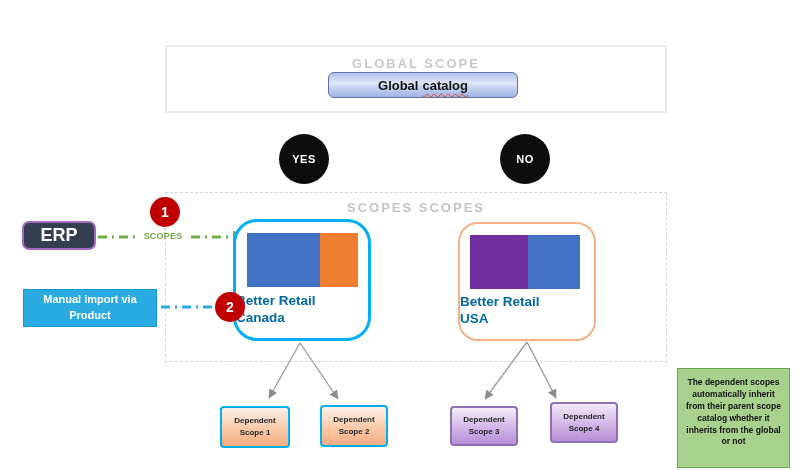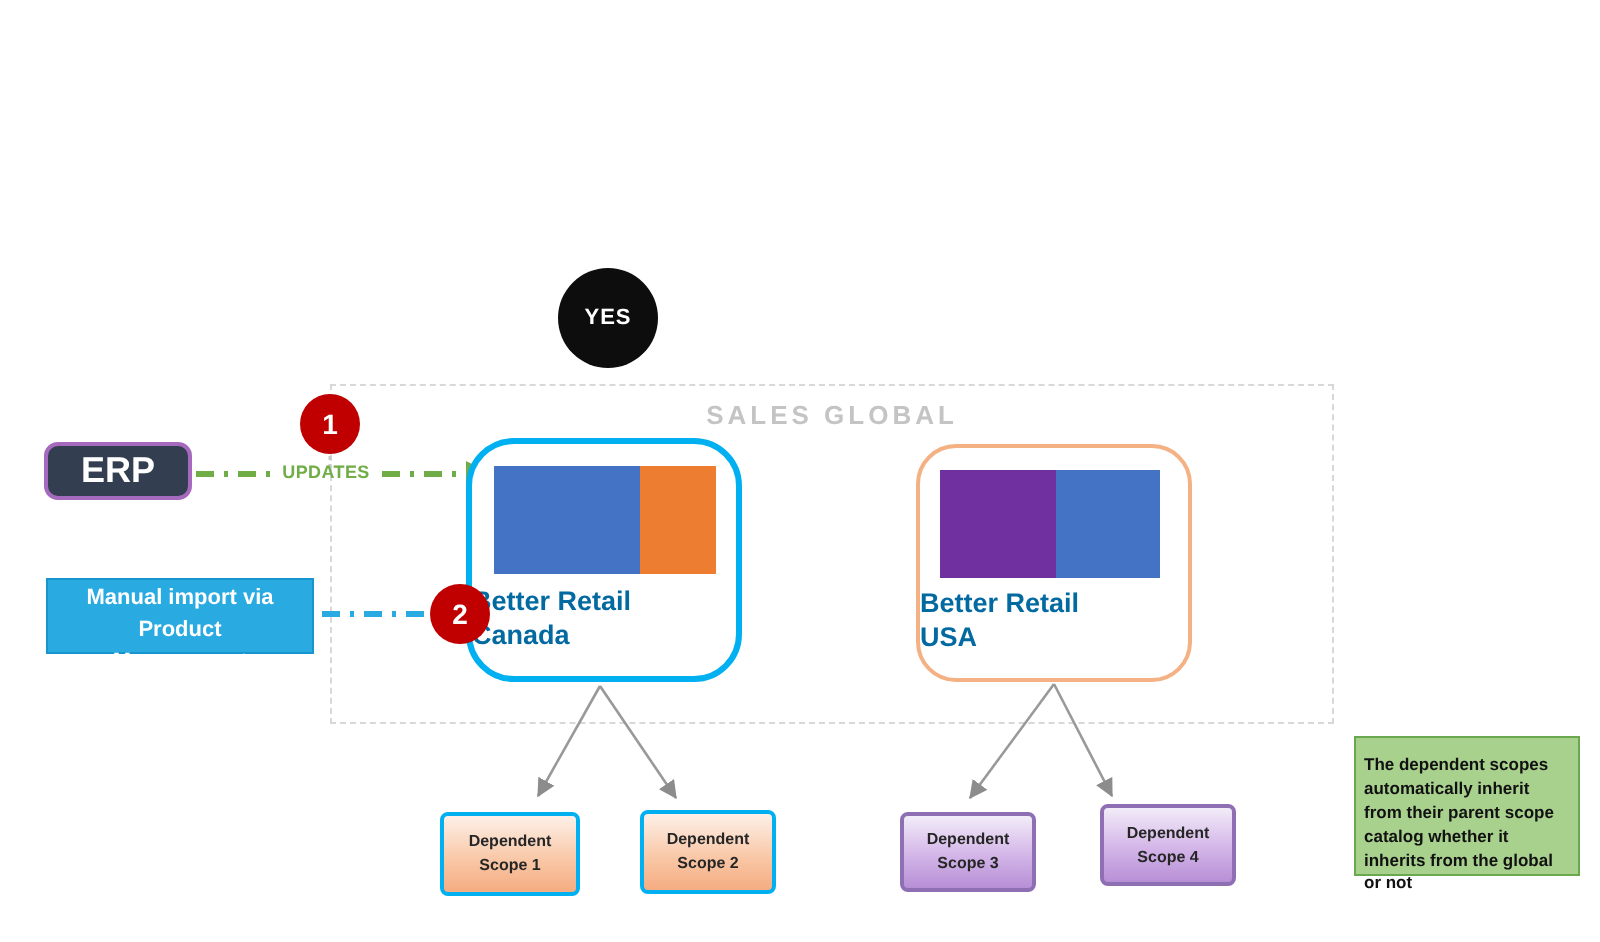--- a/index.html
+++ b/index.html
@@ -82,35 +82,43 @@
 
   .updates-label { position:absolute; left:137px; top:231px; width:52px;
                    text-align:center; font-size:9px; font-weight:700;
                    color:#70AD47; z-index:3; letter-spacing:0.2px; }
 
   .manual-import { position:absolute; left:23px; top:289px; width:134px; height:38px;
                    background:#29ABE2; border:1px solid #1795CF; color:#fff;
                    font-size:11px; font-weight:700; text-align:center;
                    line-height:1.45; padding-top:2px; z-index:2; }
 
-  .note-box { position:absolute; left:677px; top:368px; width:113px; height:70px;
+  .note-box { position:absolute; left:677px; top:368px; width:113px; height:100px;
               background:#A9D18E; border:1.5px solid #6AA84F; color:#111;
-              font-size:8.5px; font-weight:600; text-align:left;
+              font-size:8.5px; font-weight:600; text-align:center;
               line-height:1.4; padding:8px 4px; z-index:2; }
 </style>
 </head>
 <body>
 
 <div class="canvas">
 
+  <div class="section solid" id="sec-global">
+    <div class="section-title">GLOBAL SCOPE</div>
+  </div>
+  <div class="catalog-btn">
+    <span class="w1">Global</span>
+    <span class="squiggle">catalog</span>
+  </div>
 
   <div class="circle-black" id="yes-circle">YES</div>
+  <div class="circle-black" id="no-circle">NO</div>
 
   <div class="section dashed" id="sec-sales">
-    <div class="section-title">SALES GLOBAL</div>
+    <div class="section-title">SCOPES SCOPES</div>
   </div>
 
 
   <svg class="connectors" viewBox="0 0 800 471">
     <defs>
       <marker id="mGray" markerWidth="9" markerHeight="9" refX="6.5" refY="3.5" orient="auto">
         <path d="M0,0 L7,3.5 L0,7 Z" fill="#8C8C8C"></path>
       </marker>
     </defs>
 
@@ -147,20 +155,20 @@
   <div class="scope-box orange-scope preline" id="scope2">Dependent
 Scope 2</div>
   <div class="scope-box purple-scope preline" id="scope3">Dependent
 Scope 3</div>
   <div class="scope-box purple-scope preline" id="scope4">Dependent
 Scope 4</div>
 
   <div class="erp-box">ERP</div>
   <div class="badge" id="badge1">1</div>
   <div class="badge" id="badge2">2</div>
-  <div class="updates-label">UPDATES</div>
+  <div class="updates-label">SCOPES</div>
   <div class="manual-import preline">Manual import via
 Product
 Management</div>
 
   <div class="note-box">The dependent scopes automatically inherit from their parent scope catalog whether it inherits from the global or not</div>
 
 </div>
 
 </body></html>

